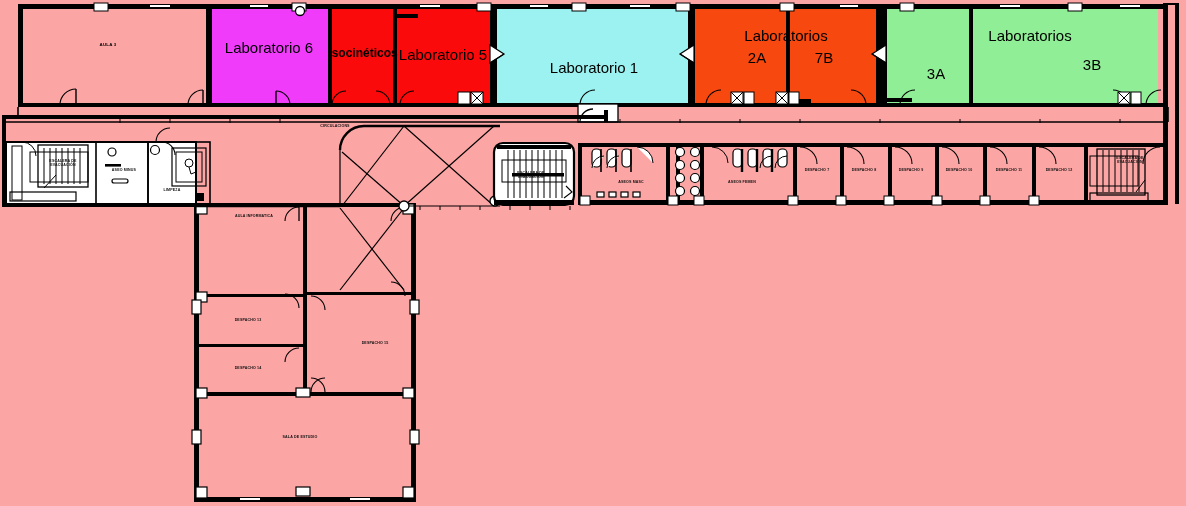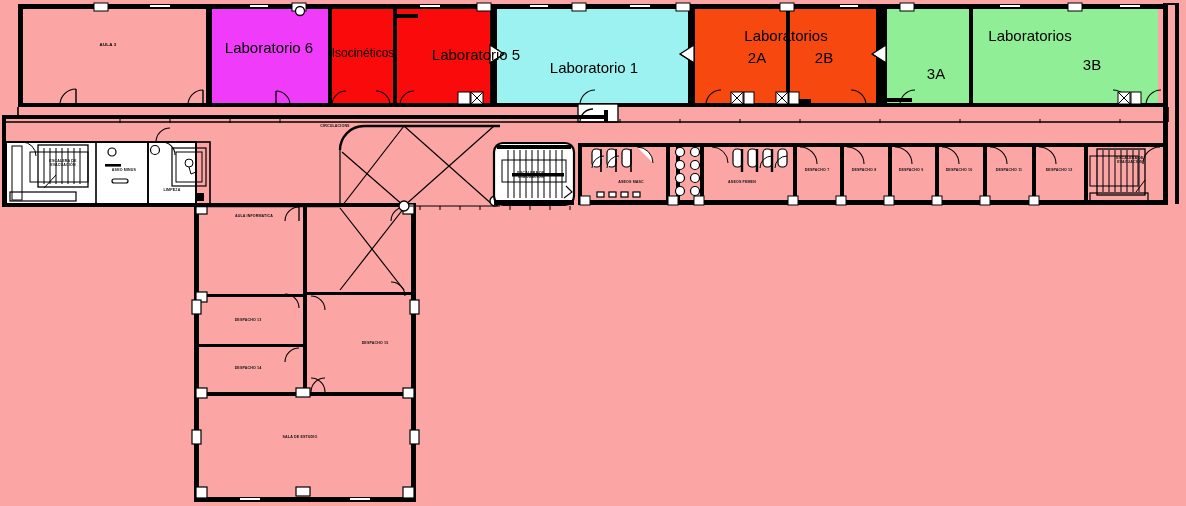--- a/index.html
+++ b/index.html
@@ -27,21 +27,21 @@
   .room-label {
     position: absolute;
     text-align: center;
     color: #000000;
     white-space: pre;
     line-height: 1.12;
     pointer-events: none;
     transform: translate(-50%, -50%);
   }
   .lbl-big   { font-size: 15px; }
-  .lbl-med   { font-size: 12px; }
+  .lbl-med   { font-size: 12px; font-weight: bold; }
   .lbl-tiny  { font-size: 4.4px; letter-spacing: 0.2px; font-weight: bold; }
   .lbl-micro { font-size: 3.6px; letter-spacing: 0.15px; font-weight: bold; color:#111; }
 </style>
 </head>
 <body>
 
 <div id="plan-root">
 
   <svg id="plan-svg" viewBox="0 0 1186 506">
 
@@ -420,25 +420,25 @@
 
     <g fill="#000">
       <rect x="194" y="203" width="146" height="4"></rect>
     </g>
   </svg>
 
   <div id="labels">
       <div class="room-label lbl-tiny" style="left: 108px; top: 45px;">AULA 3</div>
       <div class="room-label lbl-big" style="left: 269px; top: 48px;">Laboratorio 6</div>
       <div class="room-label lbl-med" style="left: 363px; top: 54px;">Isocinéticos</div>
-      <div class="room-label lbl-big" style="left: 443px; top: 55px; margin-left: 33px;">Laboratorio 5</div>
+      <div class="room-label lbl-big" style="left: 443px; top: 55px;">Laboratorio 5</div>
       <div class="room-label lbl-big" style="left: 594px; top: 47px; margin-top: 21px;">Laboratorio 1</div>
       <div class="room-label lbl-big" style="left: 786px; top: 36px;">Laboratorios</div>
       <div class="room-label lbl-big" style="left: 757px; top: 58px; text-align: center;">2A</div>
-      <div class="room-label lbl-big" style="left: 824px; top: 58px;">2B</div>
+      <div class="room-label lbl-big" style="left: 824px; top: 58px;">7B</div>
       <div class="room-label lbl-big" style="left: 1030px; top: 36px;">Laboratorios</div>
       <div class="room-label lbl-big" style="left: 936px; top: 74px;">3A</div>
       <div class="room-label lbl-big" style="left: 1092px; top: 65px;">3B</div>
       <div class="room-label lbl-micro" style="left: 335px; top: 126px;">CIRCULACIONS</div>
       <div class="room-label lbl-micro" style="left: 63px; top: 163px;">ESCALERA DE
 EVACUACIÓN</div>
       <div class="room-label lbl-micro" style="left: 124px; top: 170px;">ASEO MINUS</div>
       <div class="room-label lbl-micro" style="left: 172px; top: 190px;">LIMPEZA</div>
       <div class="room-label lbl-micro" style="left: 254px; top: 216px;">AULA INFORMATICA</div>
       <div class="room-label lbl-micro" style="left: 531px; top: 175px;">ESCALERA DE

